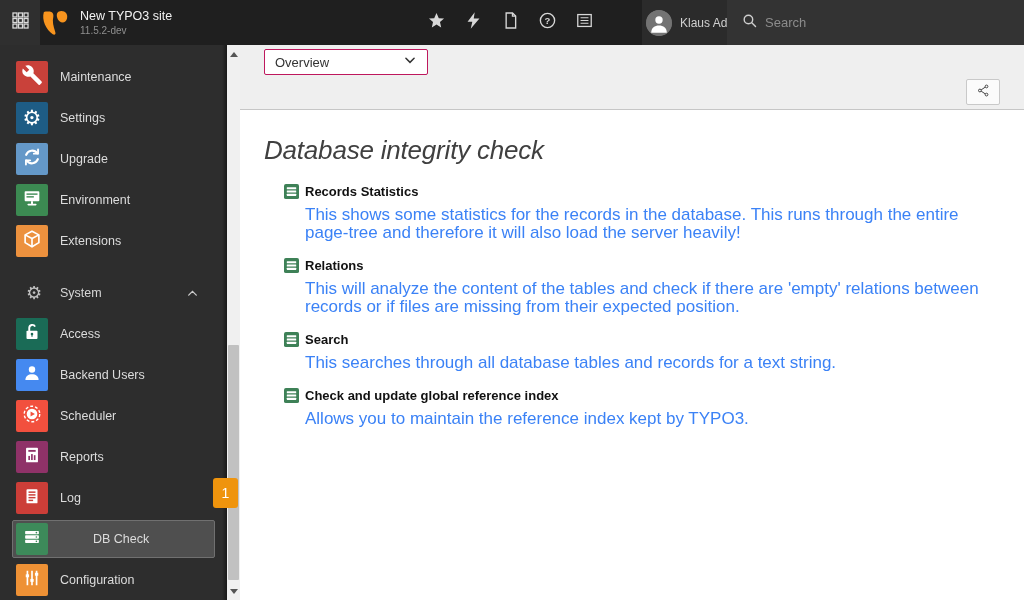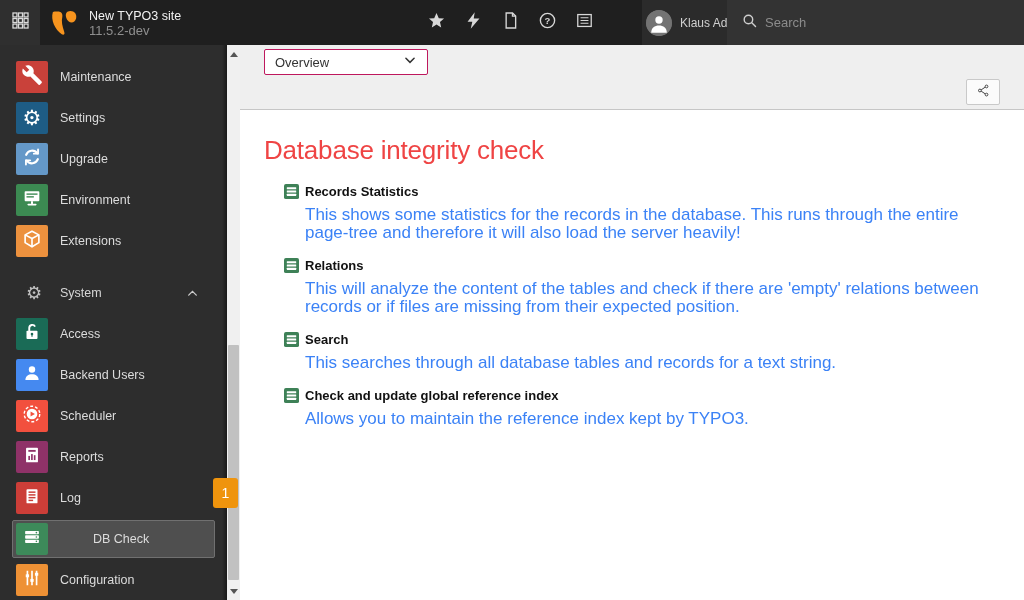--- a/index.html
+++ b/index.html
@@ -3,24 +3,24 @@
 <meta charset="utf-8">
 <style>
   * { margin:0; padding:0; box-sizing:border-box; }
   html,body { width:1024px; height:600px; overflow:hidden; }
   body { font-family:"Liberation Sans", sans-serif; background:#fff; position:relative; }
   .stage { position:absolute; inset:0; width:1024px; height:600px; }
 
   
   .topbar { position:absolute; left:0; top:0; width:1024px; height:45px; background:#1f1f1f; z-index:30; }
   .modules-btn { position:absolute; left:0; top:0; width:40px; height:45px; background:#2f2f2f; display:flex; align-items:center; justify-content:center; cursor:pointer; }
-  .brand { position:absolute; left:40px; top:0; height:45px; display:flex; align-items:center; padding-left:9px; }
+  .brand { position:absolute; left:40px; top:0; height:45px; display:flex; align-items:center; padding-left:0; }
   .brand-logo { width:30px; height:28px; margin-right:10px; }
   .brand-title { color:#f2f2f2; font-size:12.5px; line-height:15px; }
-  .brand-version { color:#8f8f8f; font-size:13px; line-height:13px; }
+  .brand-version { color:#8f8f8f; font-size:10px; line-height:13px; }
   .tb-icons { position:absolute; left:418px; top:0; height:45px; display:flex; }
   .tb-icon { width:37px; height:45px; display:flex; align-items:center; justify-content:center; cursor:pointer; }
   .tb-icon svg { width:19px; height:19px; }
   .user { position:absolute; left:642px; top:0; width:117px; height:45px; background:#2b2b2b; display:flex; align-items:center; padding-left:4px; cursor:pointer; }
   .avatar { width:26px; height:26px; border-radius:50%; background:#737373; overflow:hidden; flex:0 0 auto; }
   .user-name { color:#cfcfcf; font-size:12px; margin-left:8px; white-space:nowrap; }
   .search-bar { position:absolute; left:727px; top:0; width:297px; height:45px; background:#333333; display:flex; align-items:center; padding-left:14px; }
   .search-bar svg { width:17px; height:17px; flex:0 0 auto; }
   .search-input { background:transparent; border:none; outline:none; color:#cccccc; font-size:13px; margin-left:7px; width:240px; font-family:"Liberation Sans", sans-serif; }
   .search-input::placeholder { color:#8c8c8c; }
@@ -53,21 +53,21 @@
   
   .docheader { position:absolute; left:240px; top:45px; width:784px; height:65px; background:#efefef; border-bottom:1px solid #c6c6c6; }
   .func-select { position:absolute; left:24px; top:4px; width:164px; height:26px; background:#fff; border:1px solid #be185d; border-radius:2px; display:flex; align-items:center; padding:0 10px; cursor:pointer; }
   .func-select-label { font-size:13px; color:#333; flex:1; }
   .func-select svg { width:14px; height:14px; }
   .share-btn { position:absolute; left:726px; top:34px; width:34px; height:26px; background:#fbfbfb; border:1px solid #c9c9c9; border-radius:2px; display:flex; align-items:center; justify-content:center; cursor:pointer; }
   .share-btn svg { width:15px; height:15px; }
 
   
   .content { position:absolute; left:240px; top:111px; width:784px; height:489px; background:#fff; padding:24px 24px 0 24px; overflow:hidden; }
-  .page-title { font-size:26px; font-weight:400; color:#ef4444; margin-bottom:18px; letter-spacing:-0.2px; }
+  .page-title { font-size:26px; font-weight:400; color:#404040; margin-bottom:18px; letter-spacing:-0.2px;font-style:italic; }
   .check-item { margin-left:20px; margin-bottom:16px; position:relative; }
   .ci-head { display:flex; align-items:center; }
   .ci-icon { width:15px; height:15px; flex:0 0 auto; }
   .ci-title { font-size:13px; font-weight:700; color:#111; margin-left:6px; }
   .ci-desc { font-size:17px; color:#3b82f6; line-height:18px; margin:7px 0 0 21px; max-width:694px; }
 </style>
 </head>
 <body>
 
 <div class="stage">

